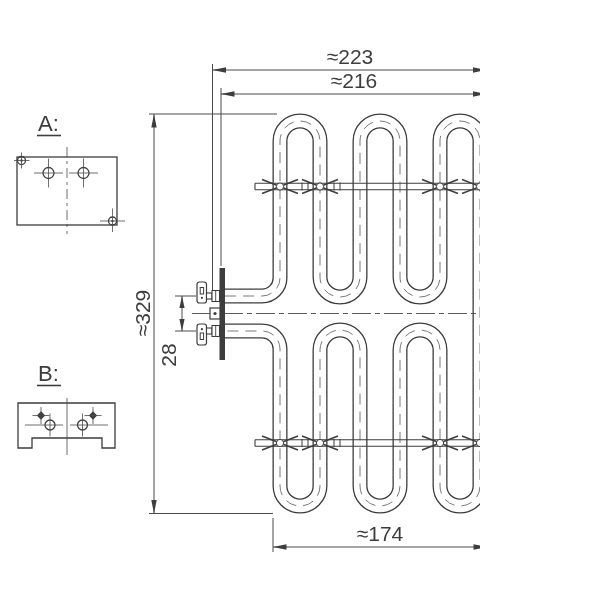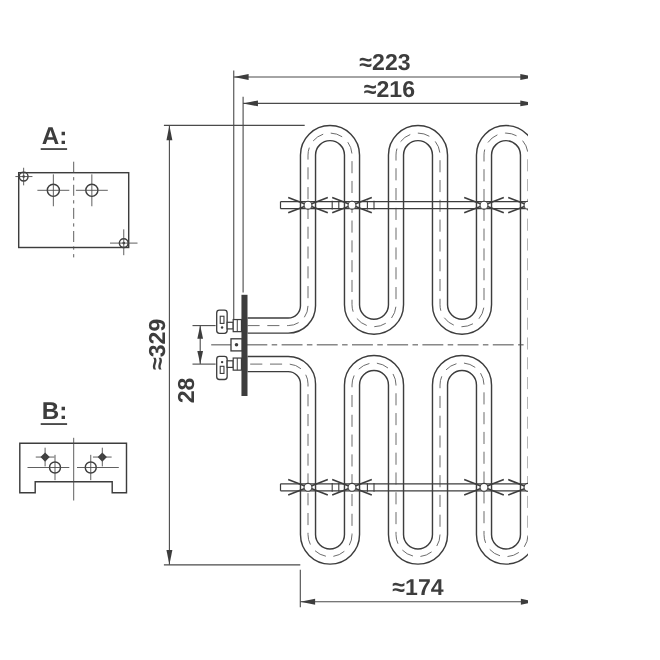--- a/index.html
+++ b/index.html
@@ -1,16 +1,16 @@
 <!DOCTYPE html>
 <html><head>
 <meta charset="utf-8">
 <style>
   html,body{margin:0;padding:0;background:#ffffff;}
-  .canvas{position:relative;width:480px;height:600px;background:#ffffff;overflow:hidden;font-weight:bold;}
+  .canvas{position:relative;width:480px;height:600px;background:#ffffff;overflow:hidden;}
   svg{display:block;}
   .dim-text{font-family:"Liberation Sans",sans-serif;font-size:21px;fill:#3d3d3d;}
   .view-label{font-family:"Liberation Sans",sans-serif;font-size:22px;fill:#3d3d3d;}
   .thin{stroke:#4a4a4a;stroke-width:1;fill:none;}
   .outline{stroke:#3d3d3d;stroke-width:1.3;fill:none;}
   .hair{stroke:#4a4a4a;stroke-width:0.8;fill:none;}
   .arrow{fill:#3d3d3d;stroke:none;}
 </style>
 </head>
 <body>

